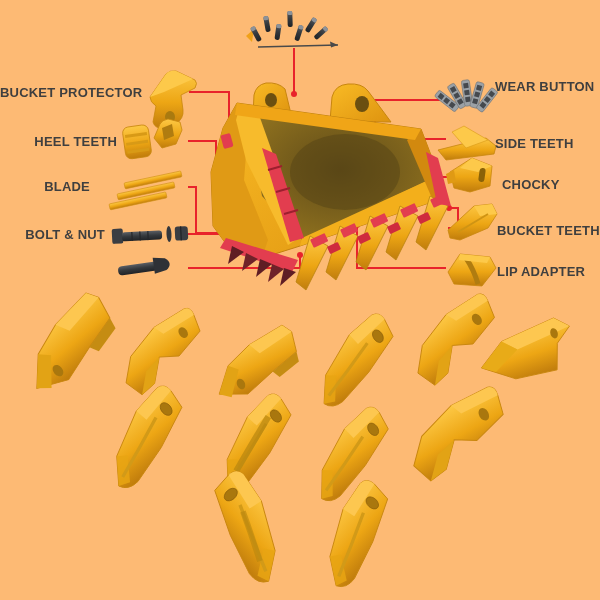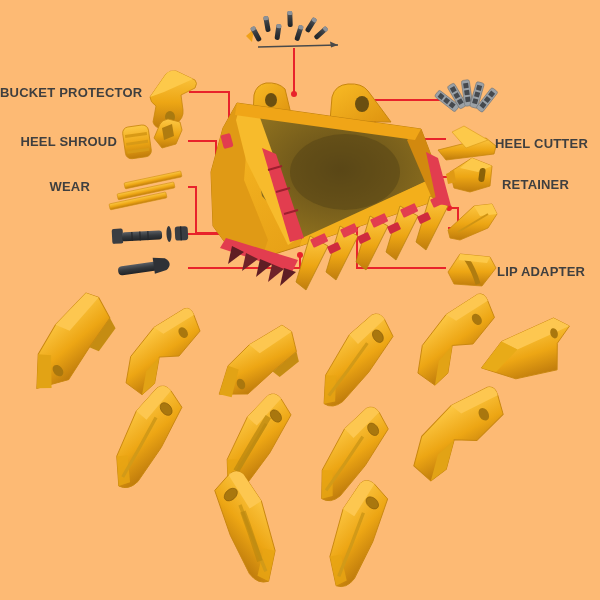--- a/index.html
+++ b/index.html
@@ -260,22 +260,25 @@
   <use href="#sym-fork" transform="translate(458,432) rotate(-30) scale(1.2)"></use>
   <g transform="translate(252,525) rotate(48) scale(-1.15,1.15)">
     <use href="#sym-tooth"></use>
     <path d="M -28,16 Q -6,6 14,-2" stroke="#b8860f" stroke-width="5" fill="none" opacity="0.6"></path>
   </g>
   <use href="#sym-tooth" transform="translate(352,532) rotate(-48) scale(1.1)"></use>
 </g>
 </svg>
 
 <div class="lbl lbl-left" style="left:0;top:85px;width:137px">BUCKET PROTECTOR</div>
-<div class="lbl lbl-left" style="left:0;top:134px;width:117px">HEEL SHROUD</div>
-<div class="lbl lbl-left" style="left:0;top:179px;width:90px">WEAR</div>
+<div class="lbl lbl-left" style="left:0;top:134px;width:117px">HEEL TEETH</div>
+<div class="lbl lbl-left" style="left:0;top:179px;width:90px">BLADE</div>
+<div class="lbl lbl-left" style="left:0;top:227px;width:105px">BOLT &amp; NUT</div>
 
 <div class="lbl lbl-right" style="left:495px;top:79px">
+  <span style="display:block">WEAR BUTTON</span>
 </div>
-<div class="lbl lbl-right" style="left:495px;top:136px">HEEL CUTTER</div>
-<div class="lbl lbl-right" style="left:502px;top:177px">RETAINER</div>
+<div class="lbl lbl-right" style="left:495px;top:136px">SIDE TEETH</div>
+<div class="lbl lbl-right" style="left:502px;top:177px">CHOCKY</div>
+<div class="lbl lbl-right" style="left:497px;top:223px">BUCKET TEETH</div>
 <div class="lbl lbl-right" style="left:497px;top:264px">LIP ADAPTER</div>
 
 </div>
 
 </body></html>

